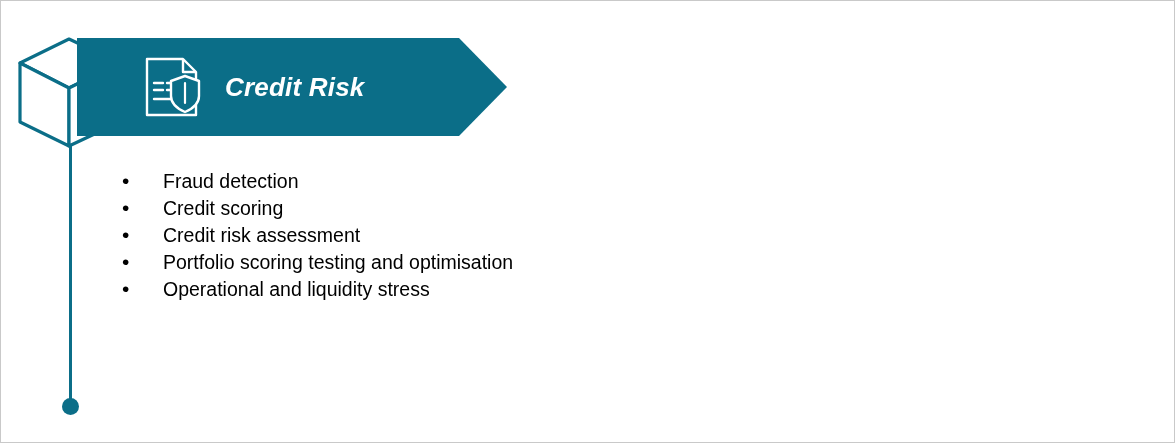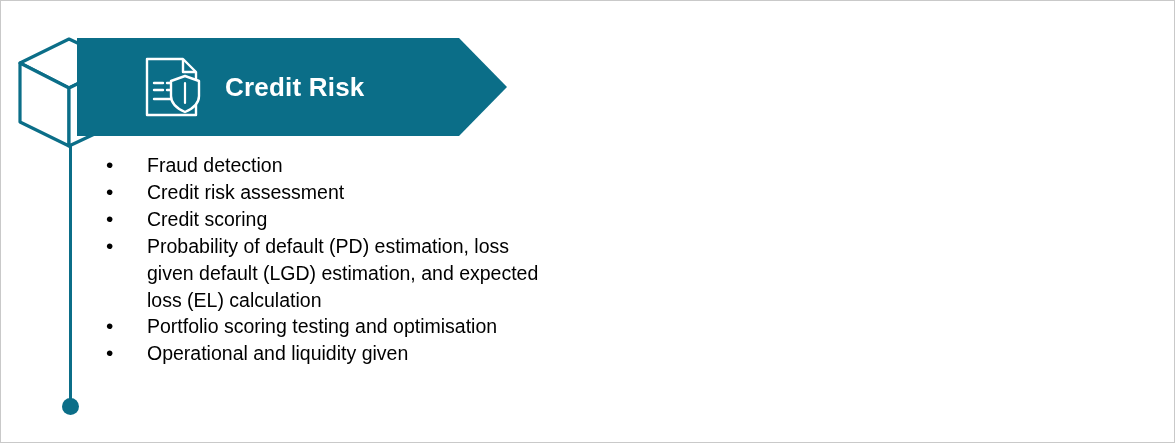--- a/index.html
+++ b/index.html
@@ -49,20 +49,21 @@
 
   
   .banner {
     position: absolute;
     top: 37px;
     height: 98px;
     display: flex;
     align-items: center;
     box-sizing: border-box;
     clip-path: polygon(0 0, calc(100% - 48px) 0, 100% 50%, calc(100% - 48px) 100%, 0 100%);
+    font-style: italic;
   }
   .banner-credit {
     left: 76px;
     width: 430px;
     background: #0b6e88;
     padding-left: 64px;
   }
 
   .banner-icon {
     flex: 0 0 auto;
@@ -86,21 +87,21 @@
     top: 36px;
     width: 110px;
     height: 112px;
     display: block;
   }
   .panel-left  .cube { left: 14px; }
 
   
   .bullets {
     position: absolute;
-    margin: 0;
+    margin: 16px;
     padding: 0;
     list-style: none;
     color: #000000;
   }
   .panel-left .bullets {
     left: 103px;
     top: 151px;
     width: 450px;
   }
 
@@ -149,25 +150,24 @@
         <line x1="26" y1="34" x2="40" y2="34" stroke="#ffffff" stroke-width="2.4" stroke-linecap="round"></line>
         <line x1="13" y1="43" x2="40" y2="43" stroke="#ffffff" stroke-width="2.4" stroke-linecap="round"></line>
         <path d="M44 20 L58 25 V40 C58 48 51 53 44 56 C37 53 30 48 30 40 V25 Z" fill="#0b6e88" stroke="#ffffff" stroke-width="2.4" stroke-linejoin="round"></path>
         <line x1="44" y1="27" x2="44" y2="47" stroke="#ffffff" stroke-width="2.2" stroke-linecap="round"></line>
       </svg>
       <div class="banner-title">Credit Risk</div>
     </div>
 
     <ul class="bullets">
       <li>Fraud detection</li>
+      <li>Credit scoring</li>
       <li>Credit risk assessment</li>
-      <li>Credit scoring</li>
-      <li>Probability of default (PD) estimation, loss given default (LGD) estimation, and expected loss (EL) calculation</li>
       <li>Portfolio scoring testing and optimisation</li>
-      <li>Operational and liquidity given</li>
+      <li>Operational and liquidity stress</li>
     </ul>
   </div>
 
   <div class="panel panel-right">
 
     
     
 
     
 

